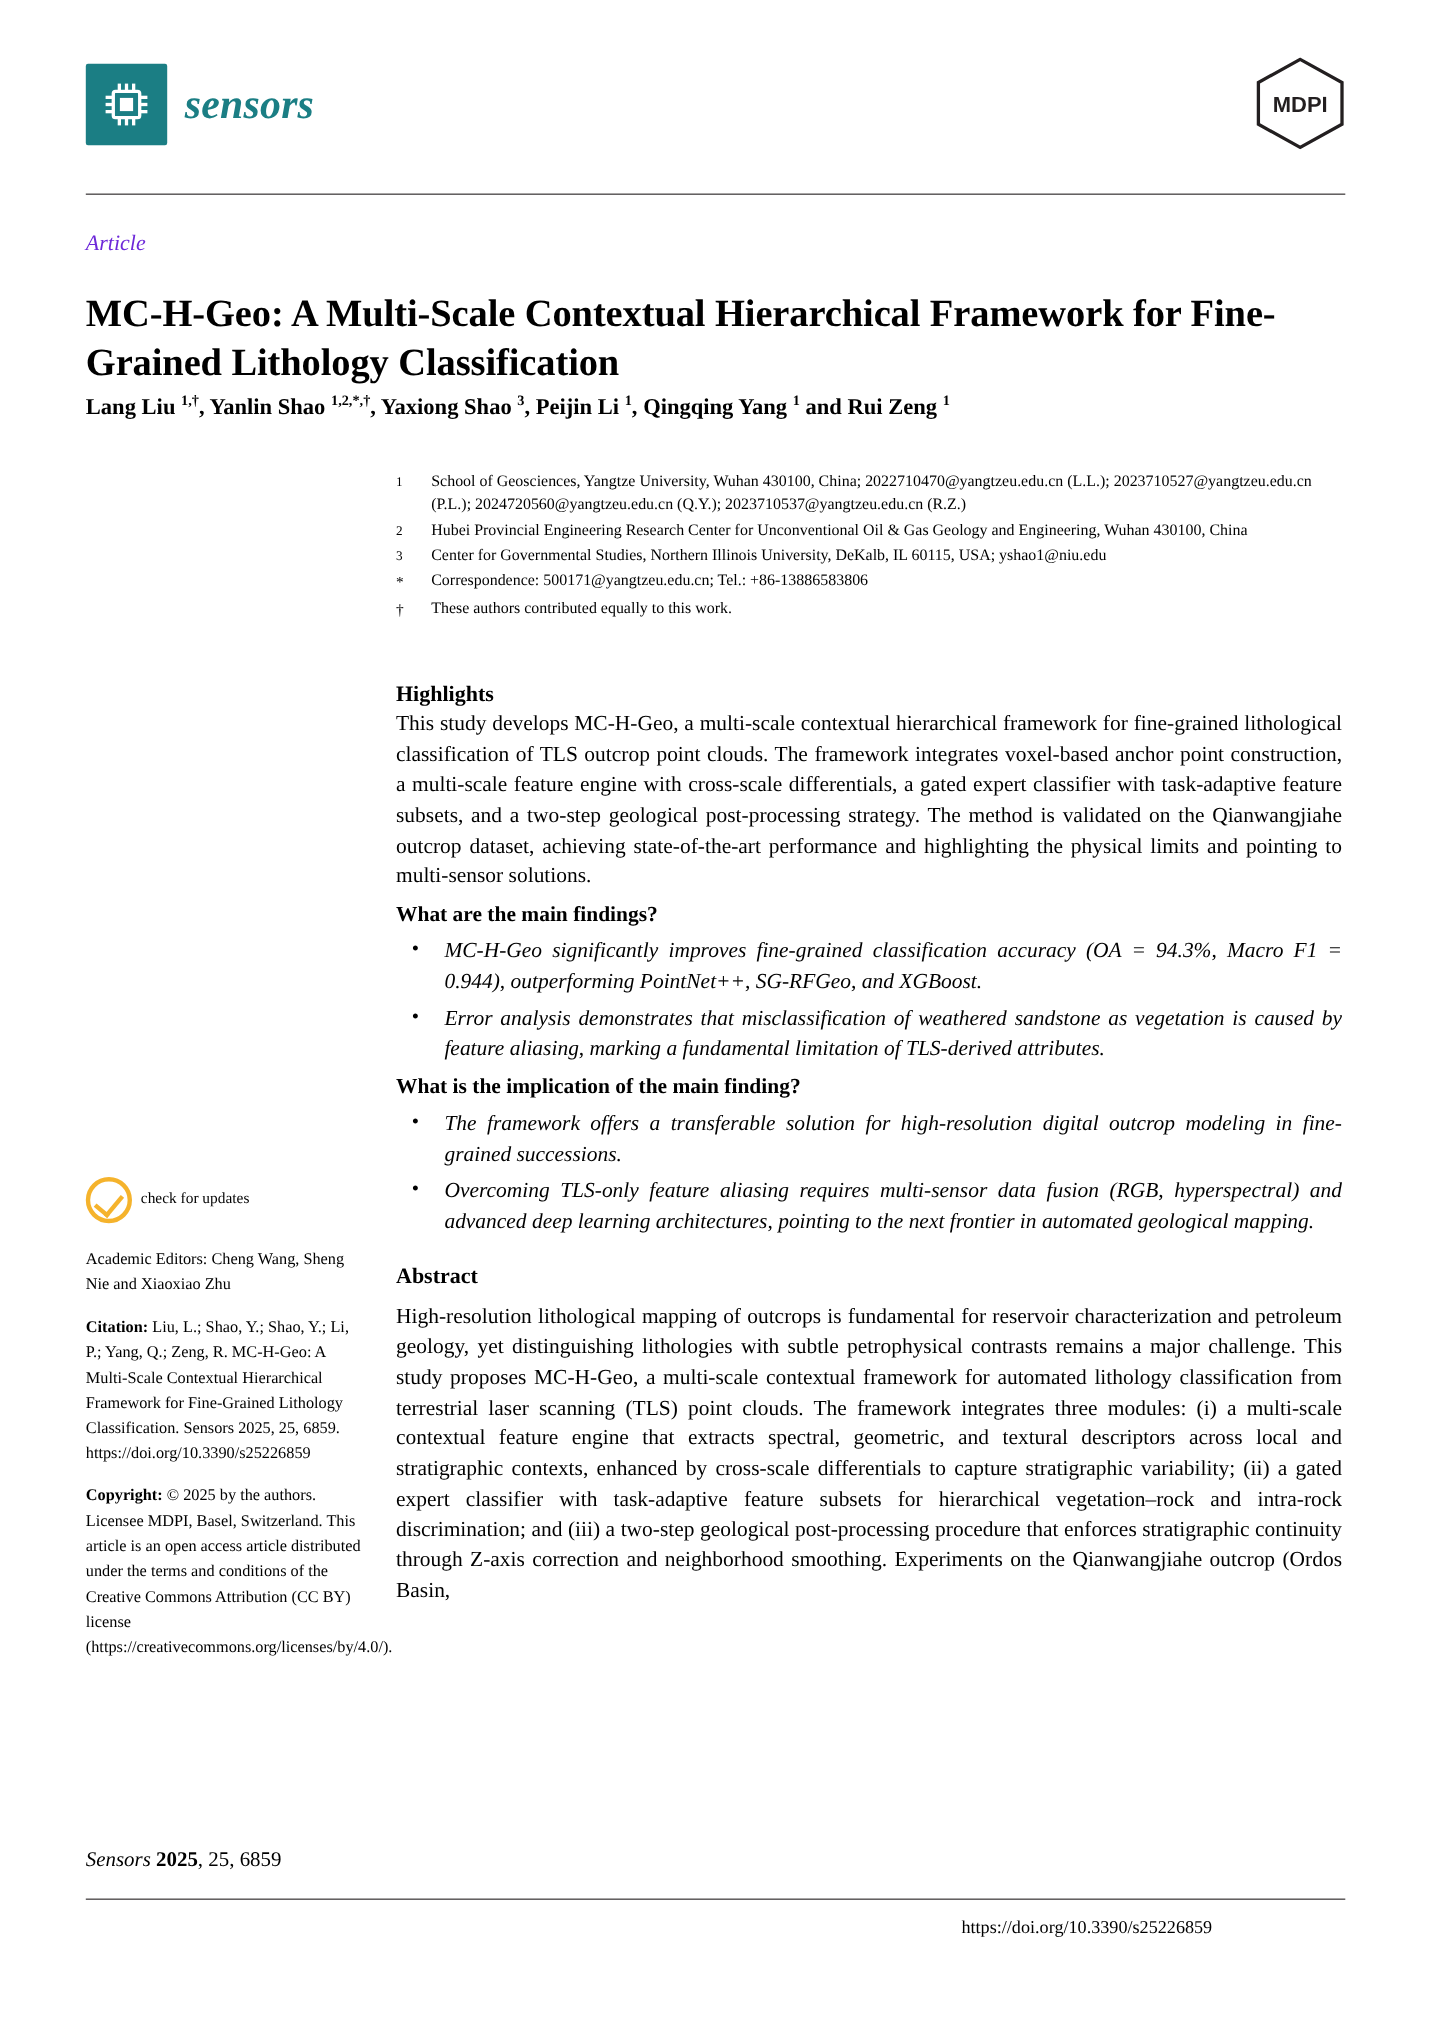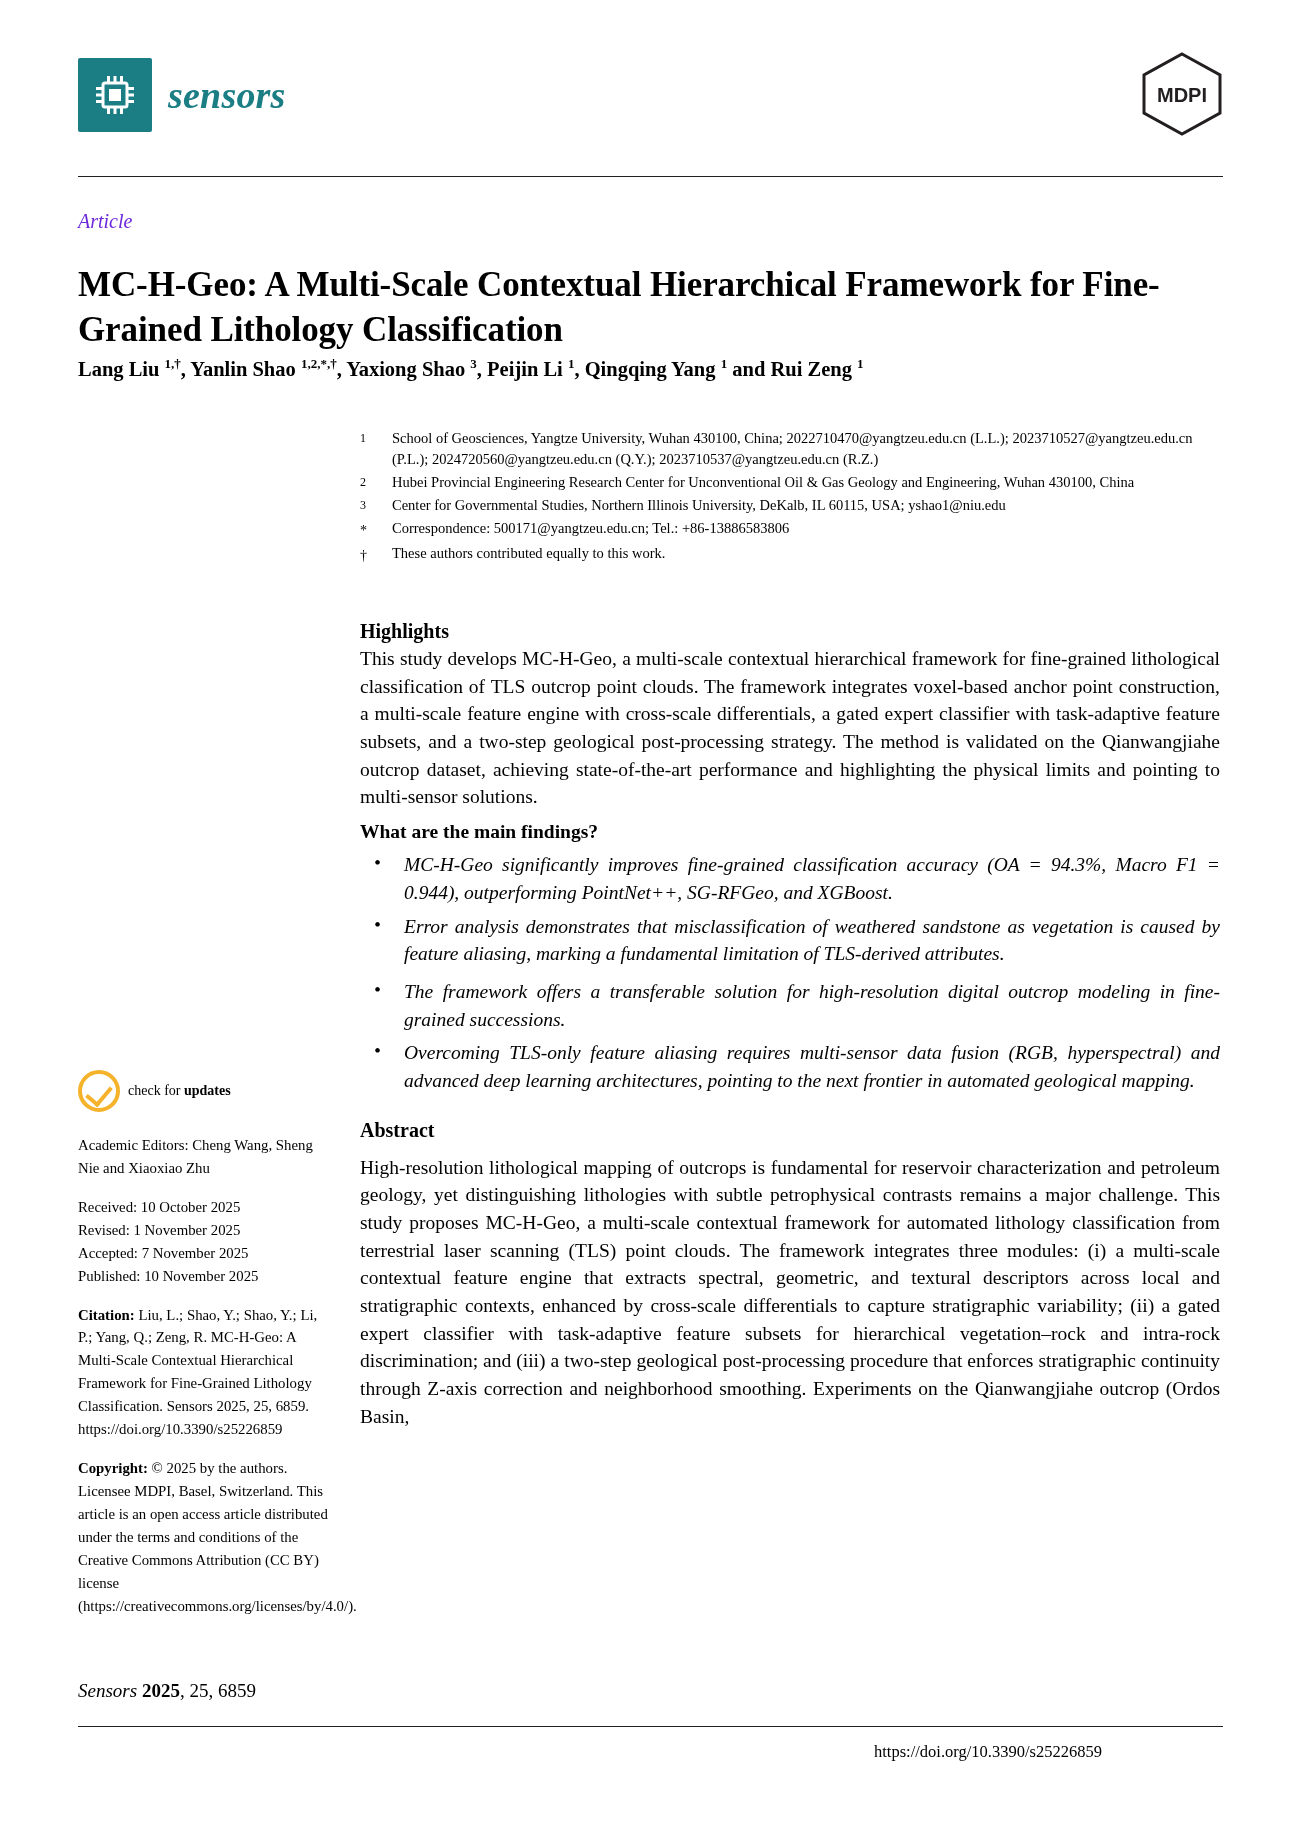--- a/index.html
+++ b/index.html
@@ -208,21 +208,21 @@
     height: 20px;
     border-right: 4px solid #f5b32c;
     border-bottom: 4px solid #f5b32c;
     transform: rotate(40deg);
   }
   .cu-text {
     font-family: "Liberation Serif", serif;
     font-size: 14px;
     line-height: 1.15;
   }
-  .cu-text .bold { font-weight: bold; }
+  .cu-text .bold { font-weight: normal; }
   .sb-block { margin-bottom: 16px; }
   .sb-block .line { display: block; }
   .sb-label { font-weight: bold; }
 
   
   .footer-rule {
     position: absolute;
     left: 78px;
     top: 1726px;
     width: 1145px;
@@ -313,20 +313,21 @@
   <div class="main-col">
     <div class="section-head">Highlights</div>
     <p class="para">This study develops MC-H-Geo, a multi-scale contextual hierarchical framework for fine-grained lithological classification of TLS outcrop point clouds. The framework integrates voxel-based anchor point construction, a multi-scale feature engine with cross-scale differentials, a gated expert classifier with task-adaptive feature subsets, and a two-step geological post-processing strategy. The method is validated on the Qianwangjiahe outcrop dataset, achieving state-of-the-art performance and highlighting the physical limits and pointing to multi-sensor solutions.</p>
 
     <div class="sub-head">What are the main findings?</div>
     <ul class="bullets">
       <li>MC-H-Geo significantly improves fine-grained classification accuracy (OA = 94.3%, Macro F1 = 0.944), outperforming PointNet++, SG-RFGeo, and XGBoost.</li>
       <li>Error analysis demonstrates that misclassification of weathered sandstone as vegetation is caused by feature aliasing, marking a fundamental limitation of TLS-derived attributes.</li>
     </ul>
 
+    <div class="sub-head">What is the implication of the main finding?</div>
     <ul class="bullets">
       <li>The framework offers a transferable solution for high-resolution digital outcrop modeling in fine-grained successions.</li>
       <li>Overcoming TLS-only feature aliasing requires multi-sensor data fusion (RGB, hyperspectral) and advanced deep learning architectures, pointing to the next frontier in automated geological mapping.</li>
     </ul>
 
     <div class="abstract-head">Abstract</div>
     <p class="para">High-resolution lithological mapping of outcrops is fundamental for reservoir characterization and petroleum geology, yet distinguishing lithologies with subtle petrophysical contrasts remains a major challenge. This study proposes MC-H-Geo, a multi-scale contextual framework for automated lithology classification from terrestrial laser scanning (TLS) point clouds. The framework integrates three modules: (i) a multi-scale contextual feature engine that extracts spectral, geometric, and textural descriptors across local and stratigraphic contexts, enhanced by cross-scale differentials to capture stratigraphic variability; (ii) a gated expert classifier with task-adaptive feature subsets for hierarchical vegetation–rock and intra-rock discrimination; and (iii) a two-step geological post-processing procedure that enforces stratigraphic continuity through Z-axis correction and neighborhood smoothing. Experiments on the Qianwangjiahe outcrop (Ordos Basin,</p>
   </div>
 
   <div class="sidebar">
@@ -335,26 +336,20 @@
       <div class="cu-text">
         <span class="line">check for</span>
         <span class="line bold">updates</span>
       </div>
     </div>
 
     <div class="sb-block">
       <span>Academic Editors: Cheng Wang, Sheng Nie and Xiaoxiao Zhu</span>
     </div>
 
-    <div class="sb-block">
-      <span class="line">Received: 10 October 2025</span>
-      <span class="line">Revised: 1 November 2025</span>
-      <span class="line">Accepted: 7 November 2025</span>
-      <span class="line">Published: 10 November 2025</span>
-    </div>
 
     <div class="sb-block">
       <span class="sb-label">Citation:</span>
       <span>Liu, L.; Shao, Y.; Shao, Y.; Li, P.; Yang, Q.; Zeng, R. MC-H-Geo: A Multi-Scale Contextual Hierarchical Framework for Fine-Grained Lithology Classification. Sensors 2025, 25, 6859. https://doi.org/10.3390/s25226859</span>
     </div>
 
     <div class="sb-block">
       <span class="sb-label">Copyright:</span>
       <span>© 2025 by the authors. Licensee MDPI, Basel, Switzerland. This article is an open access article distributed under the terms and conditions of the Creative Commons Attribution (CC BY) license (https://creativecommons.org/licenses/by/4.0/).</span>
     </div>

